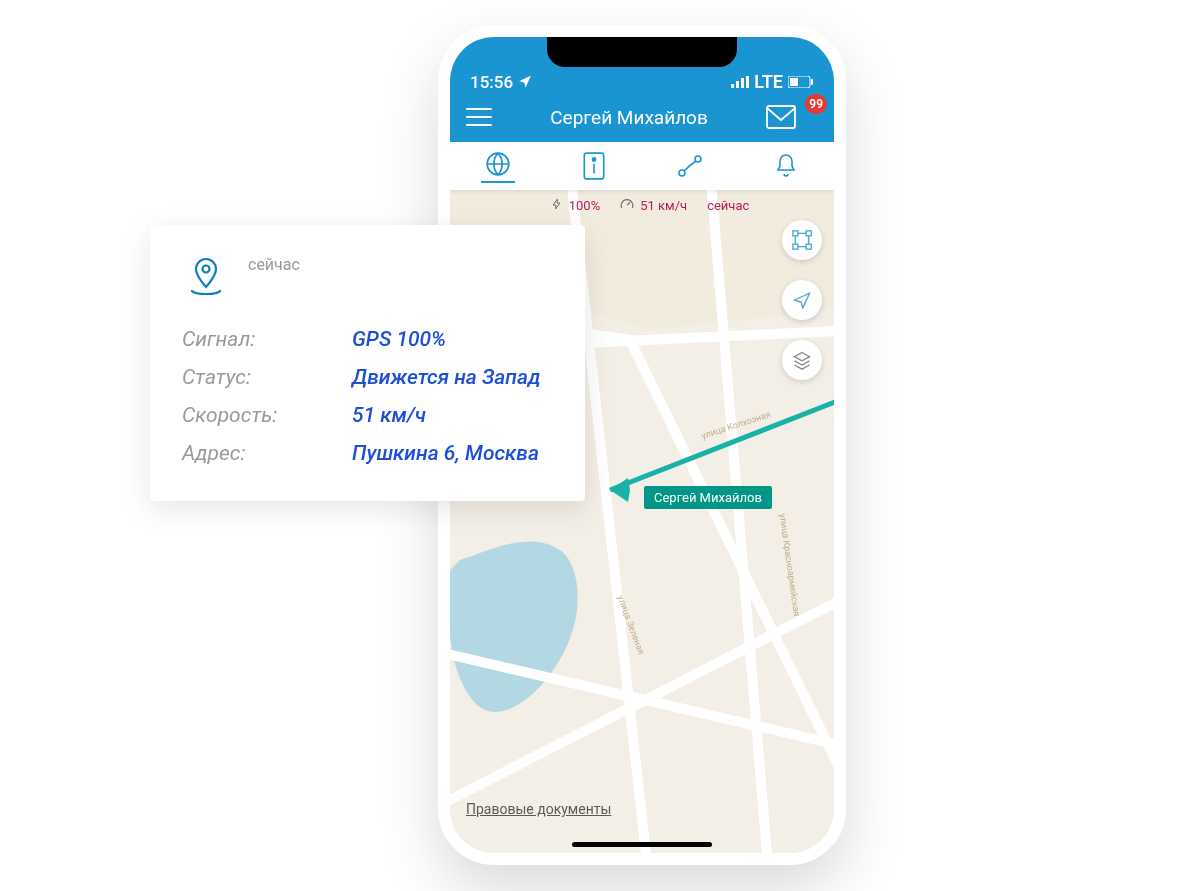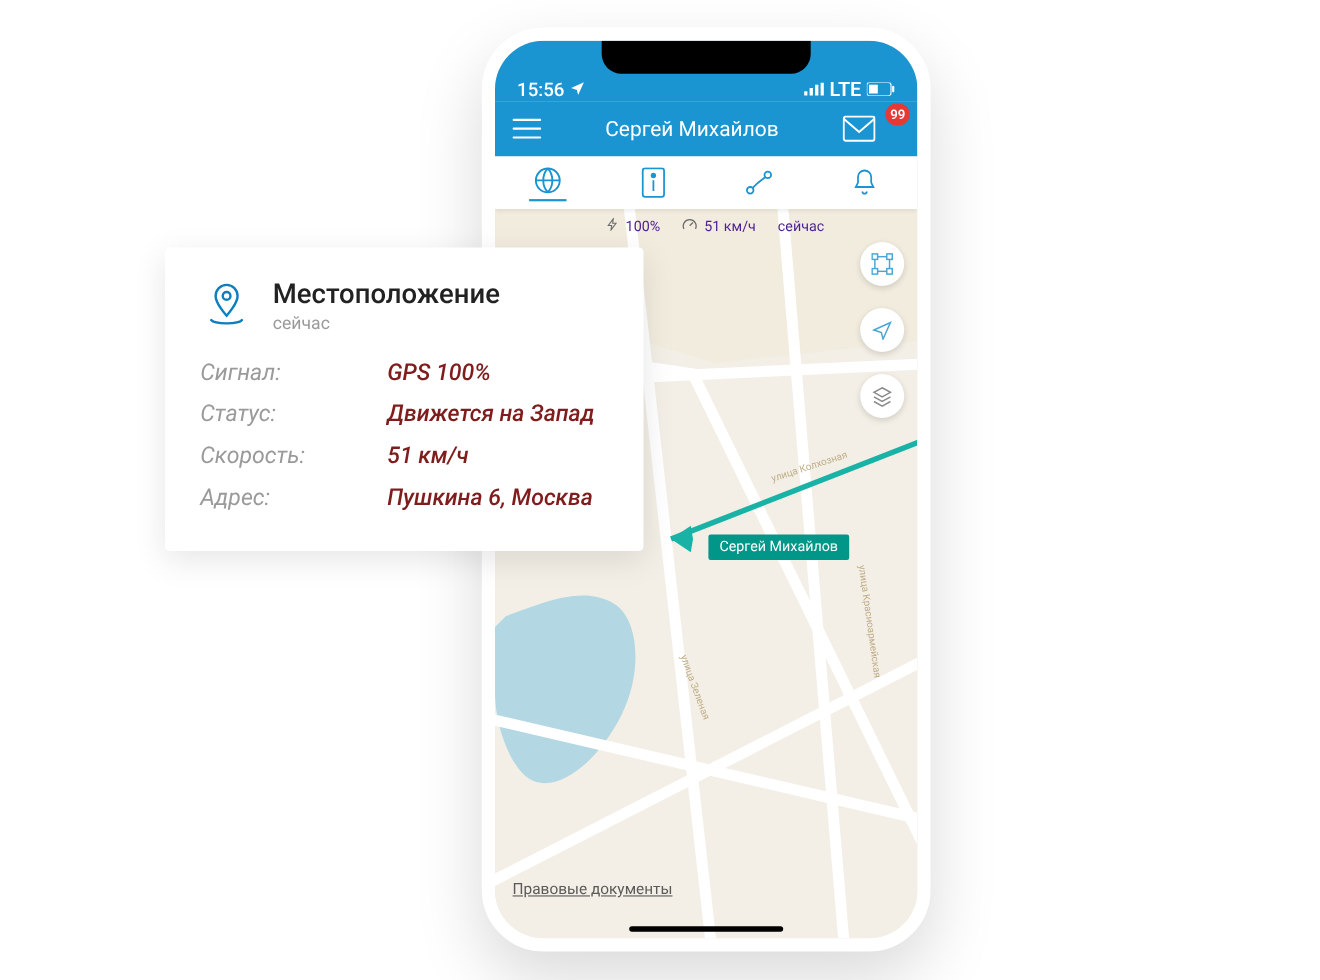--- a/index.html
+++ b/index.html
@@ -94,21 +94,21 @@
     position:absolute; top:153px; left:0; right:0; bottom:0;
     background:#f3efe6;
     overflow:hidden;
   }
   .map svg.mapsvg { position:absolute; inset:0; width:100%; height:100%; }
 
   
   .mapstatus {
     position:absolute; top:8px; left:16px; right:0;
     display:flex; justify-content:center; gap:20px;
-    color:#4c1d95; font-size:13px;
+    color:#be185d; font-size:13px;
     z-index:5;
   }
   .mapstatus .group { display:flex; align-items:center; gap:6px; }
 
   
   .fab-col { position:absolute; right:12px; top:30px; display:flex; flex-direction:column; gap:20px; z-index:6;}
   .fab {
     width:40px; height:40px; border-radius:50%;
     background:#fff; box-shadow:0 2px 6px rgba(0,0,0,0.15);
     display:flex; align-items:center; justify-content:center; cursor:pointer;
@@ -142,21 +142,21 @@
     background:#fff;
     border-radius:4px;
     box-shadow: 0 8px 30px rgba(0,0,0,0.10);
     z-index:100;
   }
   .card-head { display:flex; align-items:flex-start; gap:18px; margin-bottom:22px;}
   .card-head-text .ttl { font-size:25px; font-weight:500; color:#222; }
   .card-head-text .sub { font-size:16px; color:#9a9a9a; margin-top:2px;}
   .row { display:flex; margin-top:14px; font-size:21px;font-style:italic; }
   .row .k { width:170px; color:#9a9a9a; }
-  .row .v { color:#7f1d1d; font-weight:500; }
+  .row .v { color:#1d4ed8; font-weight:500; }
 
   .street-label { position:absolute; font-size:9px; color:#bfae88; white-space:nowrap; }
 </style>
 </head>
 <body>
 
 <div class="phone">
   <div class="phone-inner">
     <div class="notch"></div>
 
@@ -318,21 +318,20 @@
 <div class="card">
   <div class="card-head">
     <span>
       <svg width="48" height="48" viewBox="0 0 48 48" fill="none" stroke="#0d7fbf" stroke-width="2.2">
         <path d="M24 6a10 10 0 0 0-10 10c0 7 10 18 10 18s10-11 10-18A10 10 0 0 0 24 6z"></path>
         <circle cx="24" cy="16" r="3.5"></circle>
         <path d="M10 38c3 4 25 4 28 0" stroke-linecap="round"></path>
       </svg>
     </span>
     <div class="card-head-text">
-      <div class="ttl">Местоположение</div>
       <div class="sub">сейчас</div>
     </div>
   </div>
   <div class="row">
     <div class="k">Сигнал:</div>
     <div class="v">GPS 100%</div>
   </div>
   <div class="row">
     <div class="k">Статус:</div>
     <div class="v">Движется на Запад</div>

